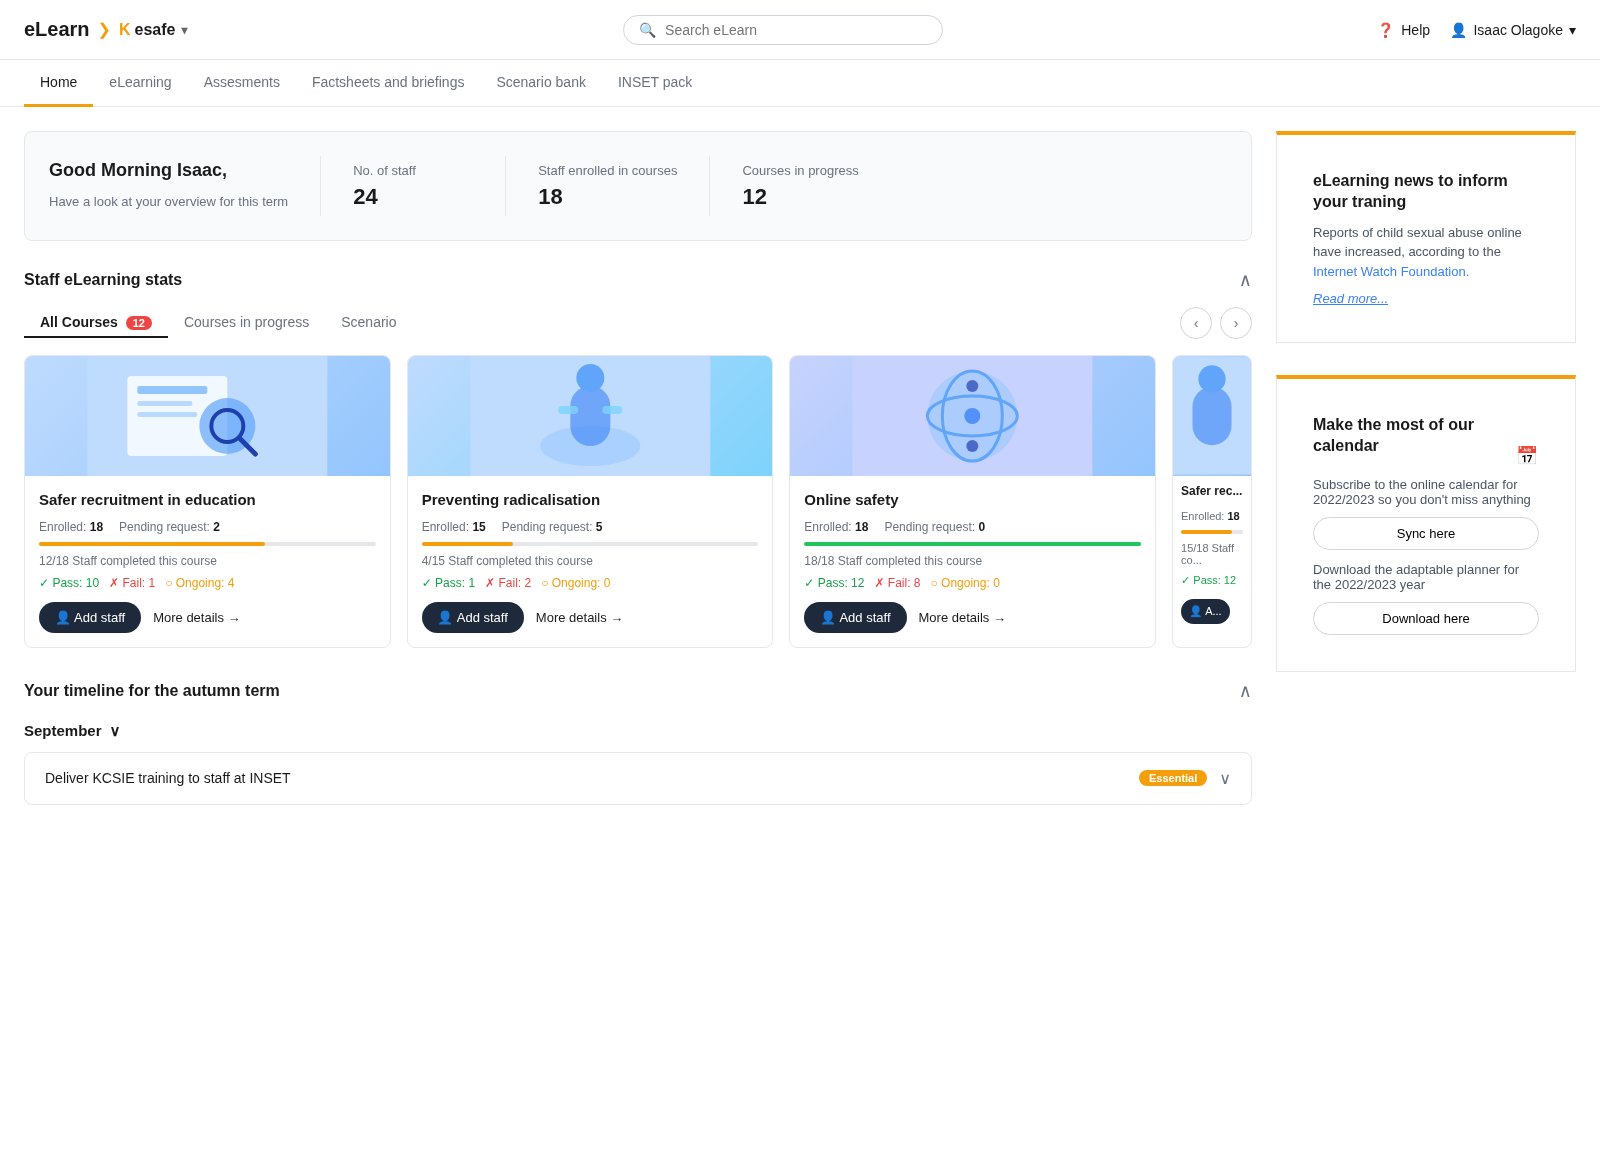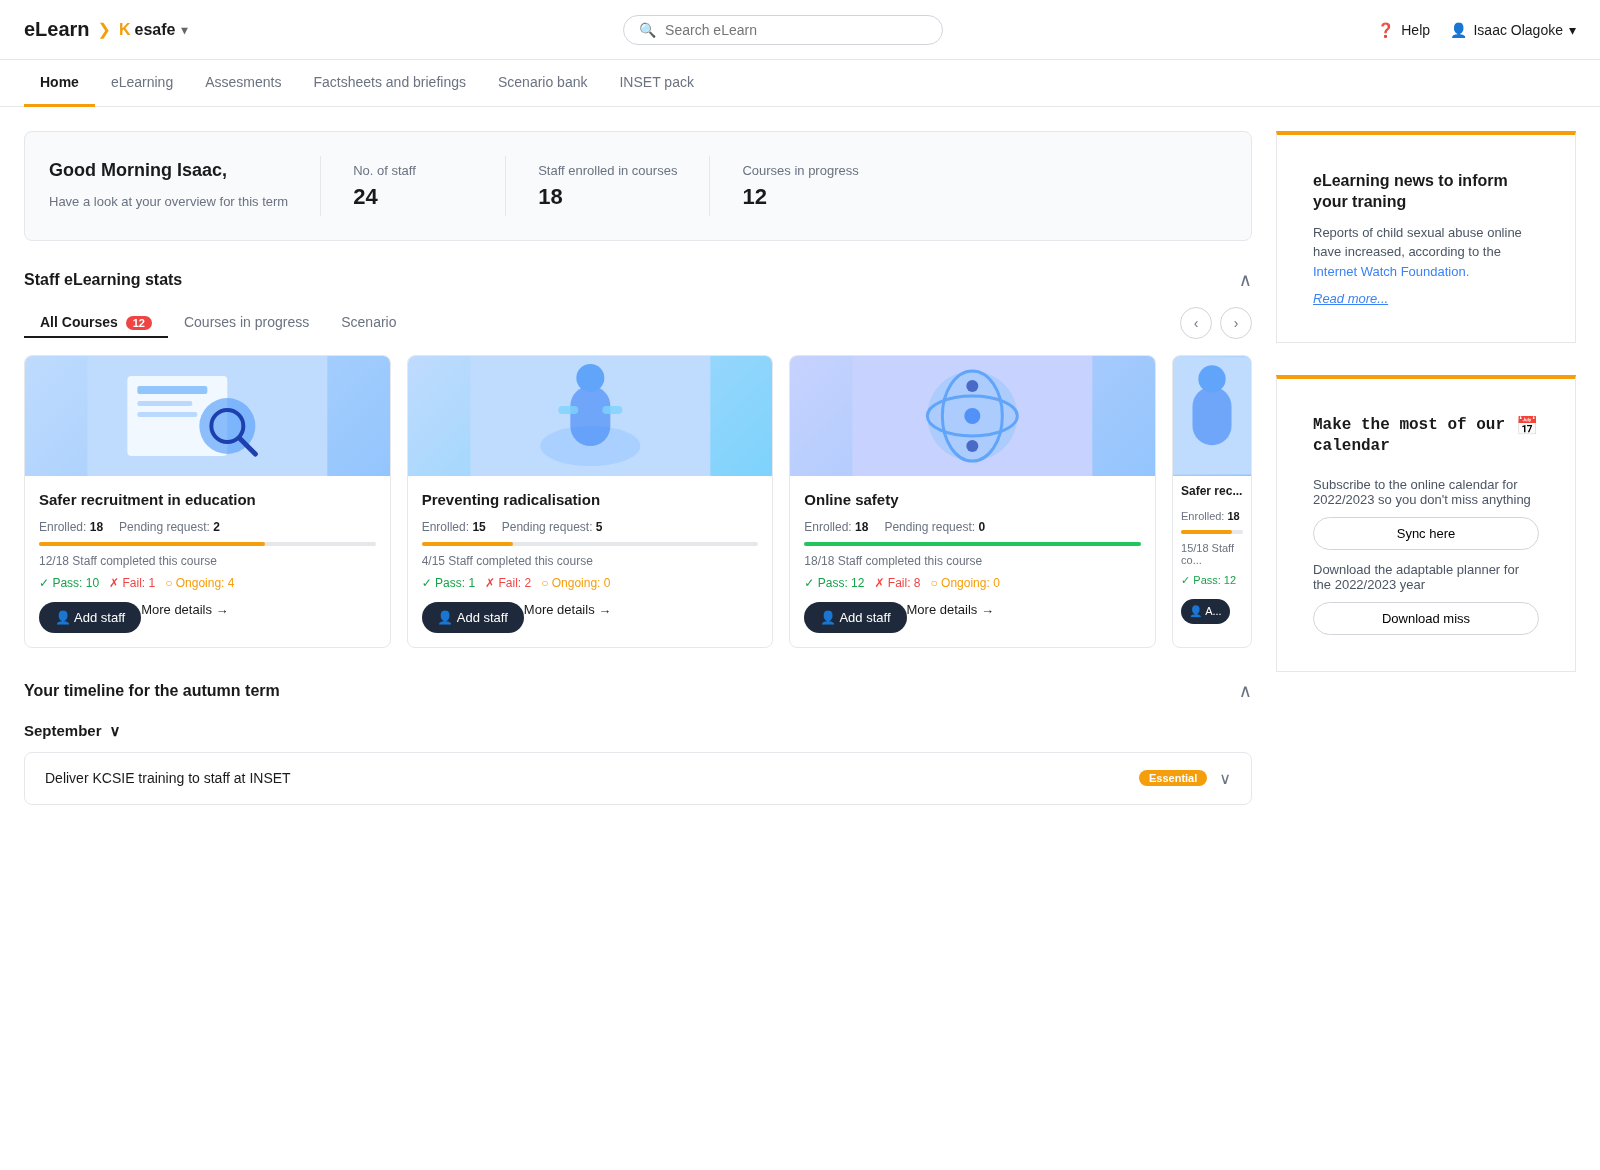--- a/index.html
+++ b/index.html
@@ -16,21 +16,21 @@
     .search-bar { display: flex; align-items: center; border: 1px solid #d1d5db; border-radius: 20px; padding: 6px 16px; width: 320px; gap: 8px; background: #fff; }
     .search-icon { color: #9ca3af; font-size: 14px; }
     .search-input { border: none; outline: none; font-size: 14px; color: #666; width: 100%; background: transparent; }
     .header-right { display: flex; align-items: center; gap: 20px; }
     .help-btn { display: flex; align-items: center; gap: 6px; color: #1a1a1a; cursor: pointer; font-size: 14px; }
     .user-btn { display: flex; align-items: center; gap: 6px; color: #1a1a1a; cursor: pointer; font-size: 14px; }
 
     
     .nav { display: flex; padding: 0 24px; border-bottom: 1px solid #e5e7eb; background: #fff; }
     .nav-item { padding: 14px 16px; font-size: 14px; color: #6b7280; cursor: pointer; border-bottom: 3px solid transparent; margin-bottom: -1px; }
-    .nav-item.active { color: #1a1a1a; font-weight: 700; border-bottom: 3px solid #f59e0b; }
+    .nav-item.active { color: #1a1a1a; font-weight: 400; border-bottom: 3px solid #f59e0b; }
 
     
     .page { display: flex; gap: 0; padding: 24px; max-width: 1600px; }
     .main { flex: 1; margin-right: 24px; }
     .sidebar { width: 300px; flex-shrink: 0; }
 
     
     .welcome-card { display: flex; background: #f8fafc; border: 1px solid #e5e7eb; border-radius: 8px; padding: 24px; margin-bottom: 28px; align-items: center; }
     .welcome-text { min-width: 200px; margin-right: 0; }
     .welcome-title { font-size: 18px; font-weight: 700; margin-bottom: 12px; }
@@ -67,21 +67,21 @@
     .course-meta span strong { color: #1a1a1a; }
     .progress-bar { height: 4px; background: #e5e7eb; border-radius: 2px; margin-bottom: 8px; }
     .progress-fill { height: 100%; border-radius: 2px; }
     .progress-yellow { background: #f59e0b; }
     .progress-green { background: #22c55e; }
     .completed-text { font-size: 12px; color: #6b7280; margin-bottom: 8px; }
     .pass-fail-row { display: flex; align-items: center; gap: 10px; font-size: 12px; margin-bottom: 12px; flex-wrap: wrap; }
     .pass { color: #16a34a; }
     .fail { color: #ef4444; }
     .ongoing { color: #f59e0b; }
-    .card-actions { display: flex; align-items: flex-start; }
+    .card-actions { display: flex; align-items: center; gap: 12px; }
     .add-staff-btn { background: #1e293b; color: #fff; border: none; border-radius: 20px; padding: 8px 16px; font-size: 13px; cursor: pointer; display: flex; align-items: center; gap: 6px; }
     .more-details-link { color: #1a1a1a; font-size: 13px; cursor: pointer; display: flex; align-items: center; gap: 4px; }
 
     
     .timeline-section { }
     .timeline-header { display: flex; justify-content: space-between; align-items: center; margin-bottom: 20px; }
     .month-group { }
     .month-header { display: flex; align-items: center; gap: 8px; font-size: 15px; font-weight: 600; color: #1a1a1a; margin-bottom: 12px; cursor: pointer; }
     .timeline-item { display: flex; align-items: center; justify-content: space-between; padding: 16px 20px; border: 1px solid #e5e7eb; border-radius: 8px; background: #fff; }
     .timeline-item-text { font-size: 14px; color: #1a1a1a; }
@@ -90,21 +90,21 @@
     .chevron-down { color: #6b7280; font-size: 16px; }
 
     
     .sidebar-card { border: 1px solid #e5e7eb; border-radius: 0; padding: 36px; margin-bottom: 32px; background: #fff; }
     .sidebar-card.news { border-top: 4px solid #f59e0b; }
     .sidebar-card.calendar { border-top: 4px solid #f59e0b; }
     .sidebar-card-title { font-size: 16px; font-weight: 700; margin-bottom: 10px; line-height: 1.3; }
     .sidebar-card-text { font-size: 13px; color: #4b5563; line-height: 1.5; }
     .sidebar-link { color: #3b82f6; text-decoration: none; }
     .read-more { color: #3b82f6; font-size: 13px; display: block; margin-top: 10px; cursor: pointer; font-style: italic; }
-    .calendar-header { display: flex; justify-content: space-between; align-items: flex-start; margin-bottom: 10px; font-family: Liberation Mono, monospace; }
+    .calendar-header { display: flex; justify-content: space-between; align-items: flex-end; margin-bottom: 10px; }
     .calendar-icon { font-size: 18px; color: #1a1a1a; }
     .sync-btn { display: block; width: 100%; border: 1px solid #d1d5db; background: #fff; border-radius: 20px; padding: 8px 16px; font-size: 13px; cursor: pointer; text-align: center; margin-bottom: 12px; }
     .download-btn { display: block; width: 100%; border: 1px solid #d1d5db; background: #fff; border-radius: 20px; padding: 8px 16px; font-size: 13px; cursor: pointer; text-align: center; }
     .calendar-desc { font-size: 13px; color: #4b5563; margin-bottom: 10px; }
   </style>
 </head>
 <body>
 
 <header class="header">
   <span class="logo">eLearn</span>
@@ -349,17 +349,17 @@
     </div>
 
     <div class="sidebar-card calendar">
       <div class="calendar-header">
         <div class="sidebar-card-title">Make the most of our calendar</div>
         <span class="calendar-icon">📅</span>
       </div>
       <div class="calendar-desc">Subscribe to the online calendar for 2022/2023 so you don't miss anything</div>
       <button class="sync-btn">Sync here</button>
       <div class="calendar-desc">Download the adaptable planner for the 2022/2023 year</div>
-      <button class="download-btn">Download miss</button>
+      <button class="download-btn">Download here</button>
     </div>
 
   </div>
 </div>
 
 </body></html>

